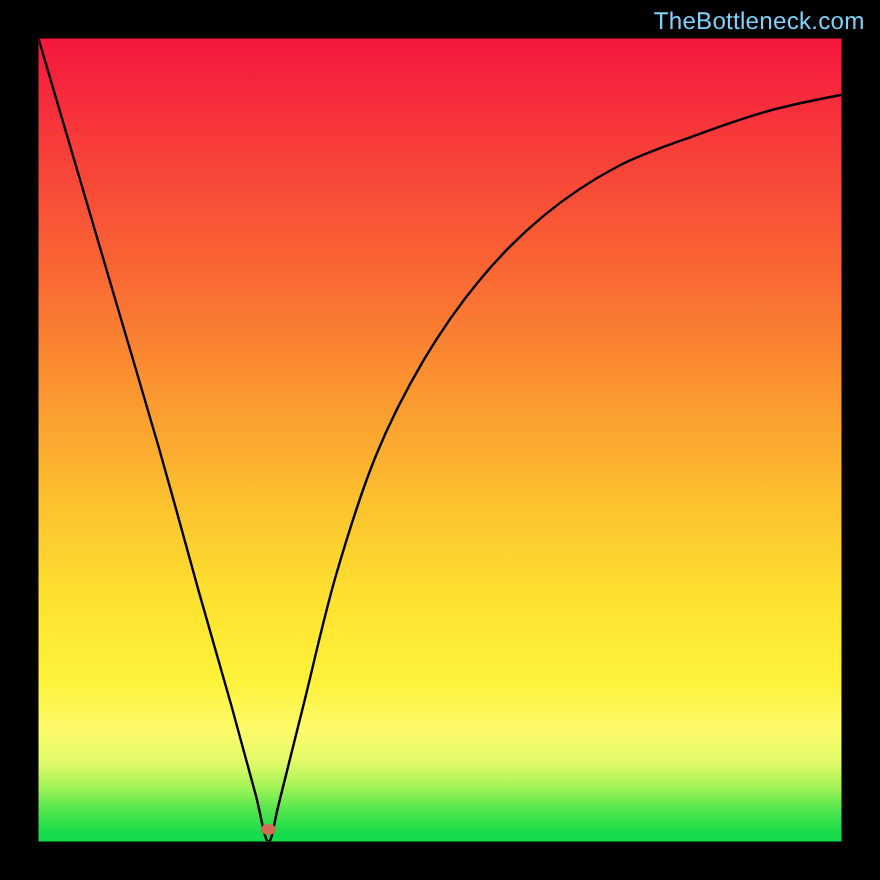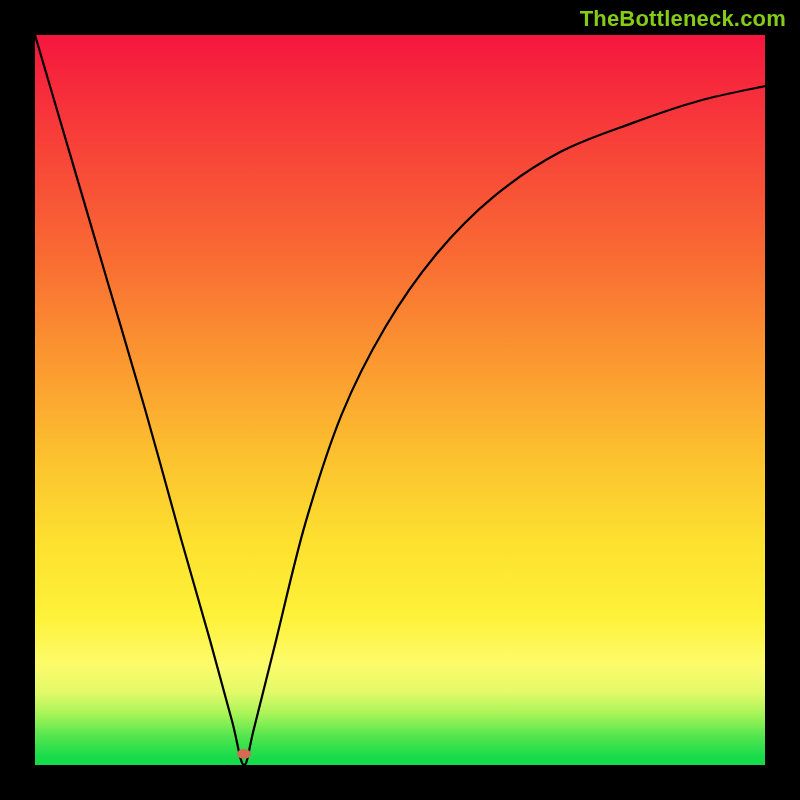--- a/index.html
+++ b/index.html
@@ -40,24 +40,24 @@
       #a8f458 93%,
       #55e64e 96%,
       #16db4a 99%,
       #16db4a 100%
     );
   }
   .watermark {
     position: absolute;
     top: 6px;
     right: 14px;
-    color: #84cc16;
+    color: #7dd3fc;
     font-size: 22px;
     letter-spacing: 0.2px;
-    font-weight: 700;
+    font-weight: 400;
   }
   svg.curve {
     position: absolute;
     left: 0;
     top: 0;
     width: 730px;
     height: 730px;
   }
   .marker {
     position: absolute;

